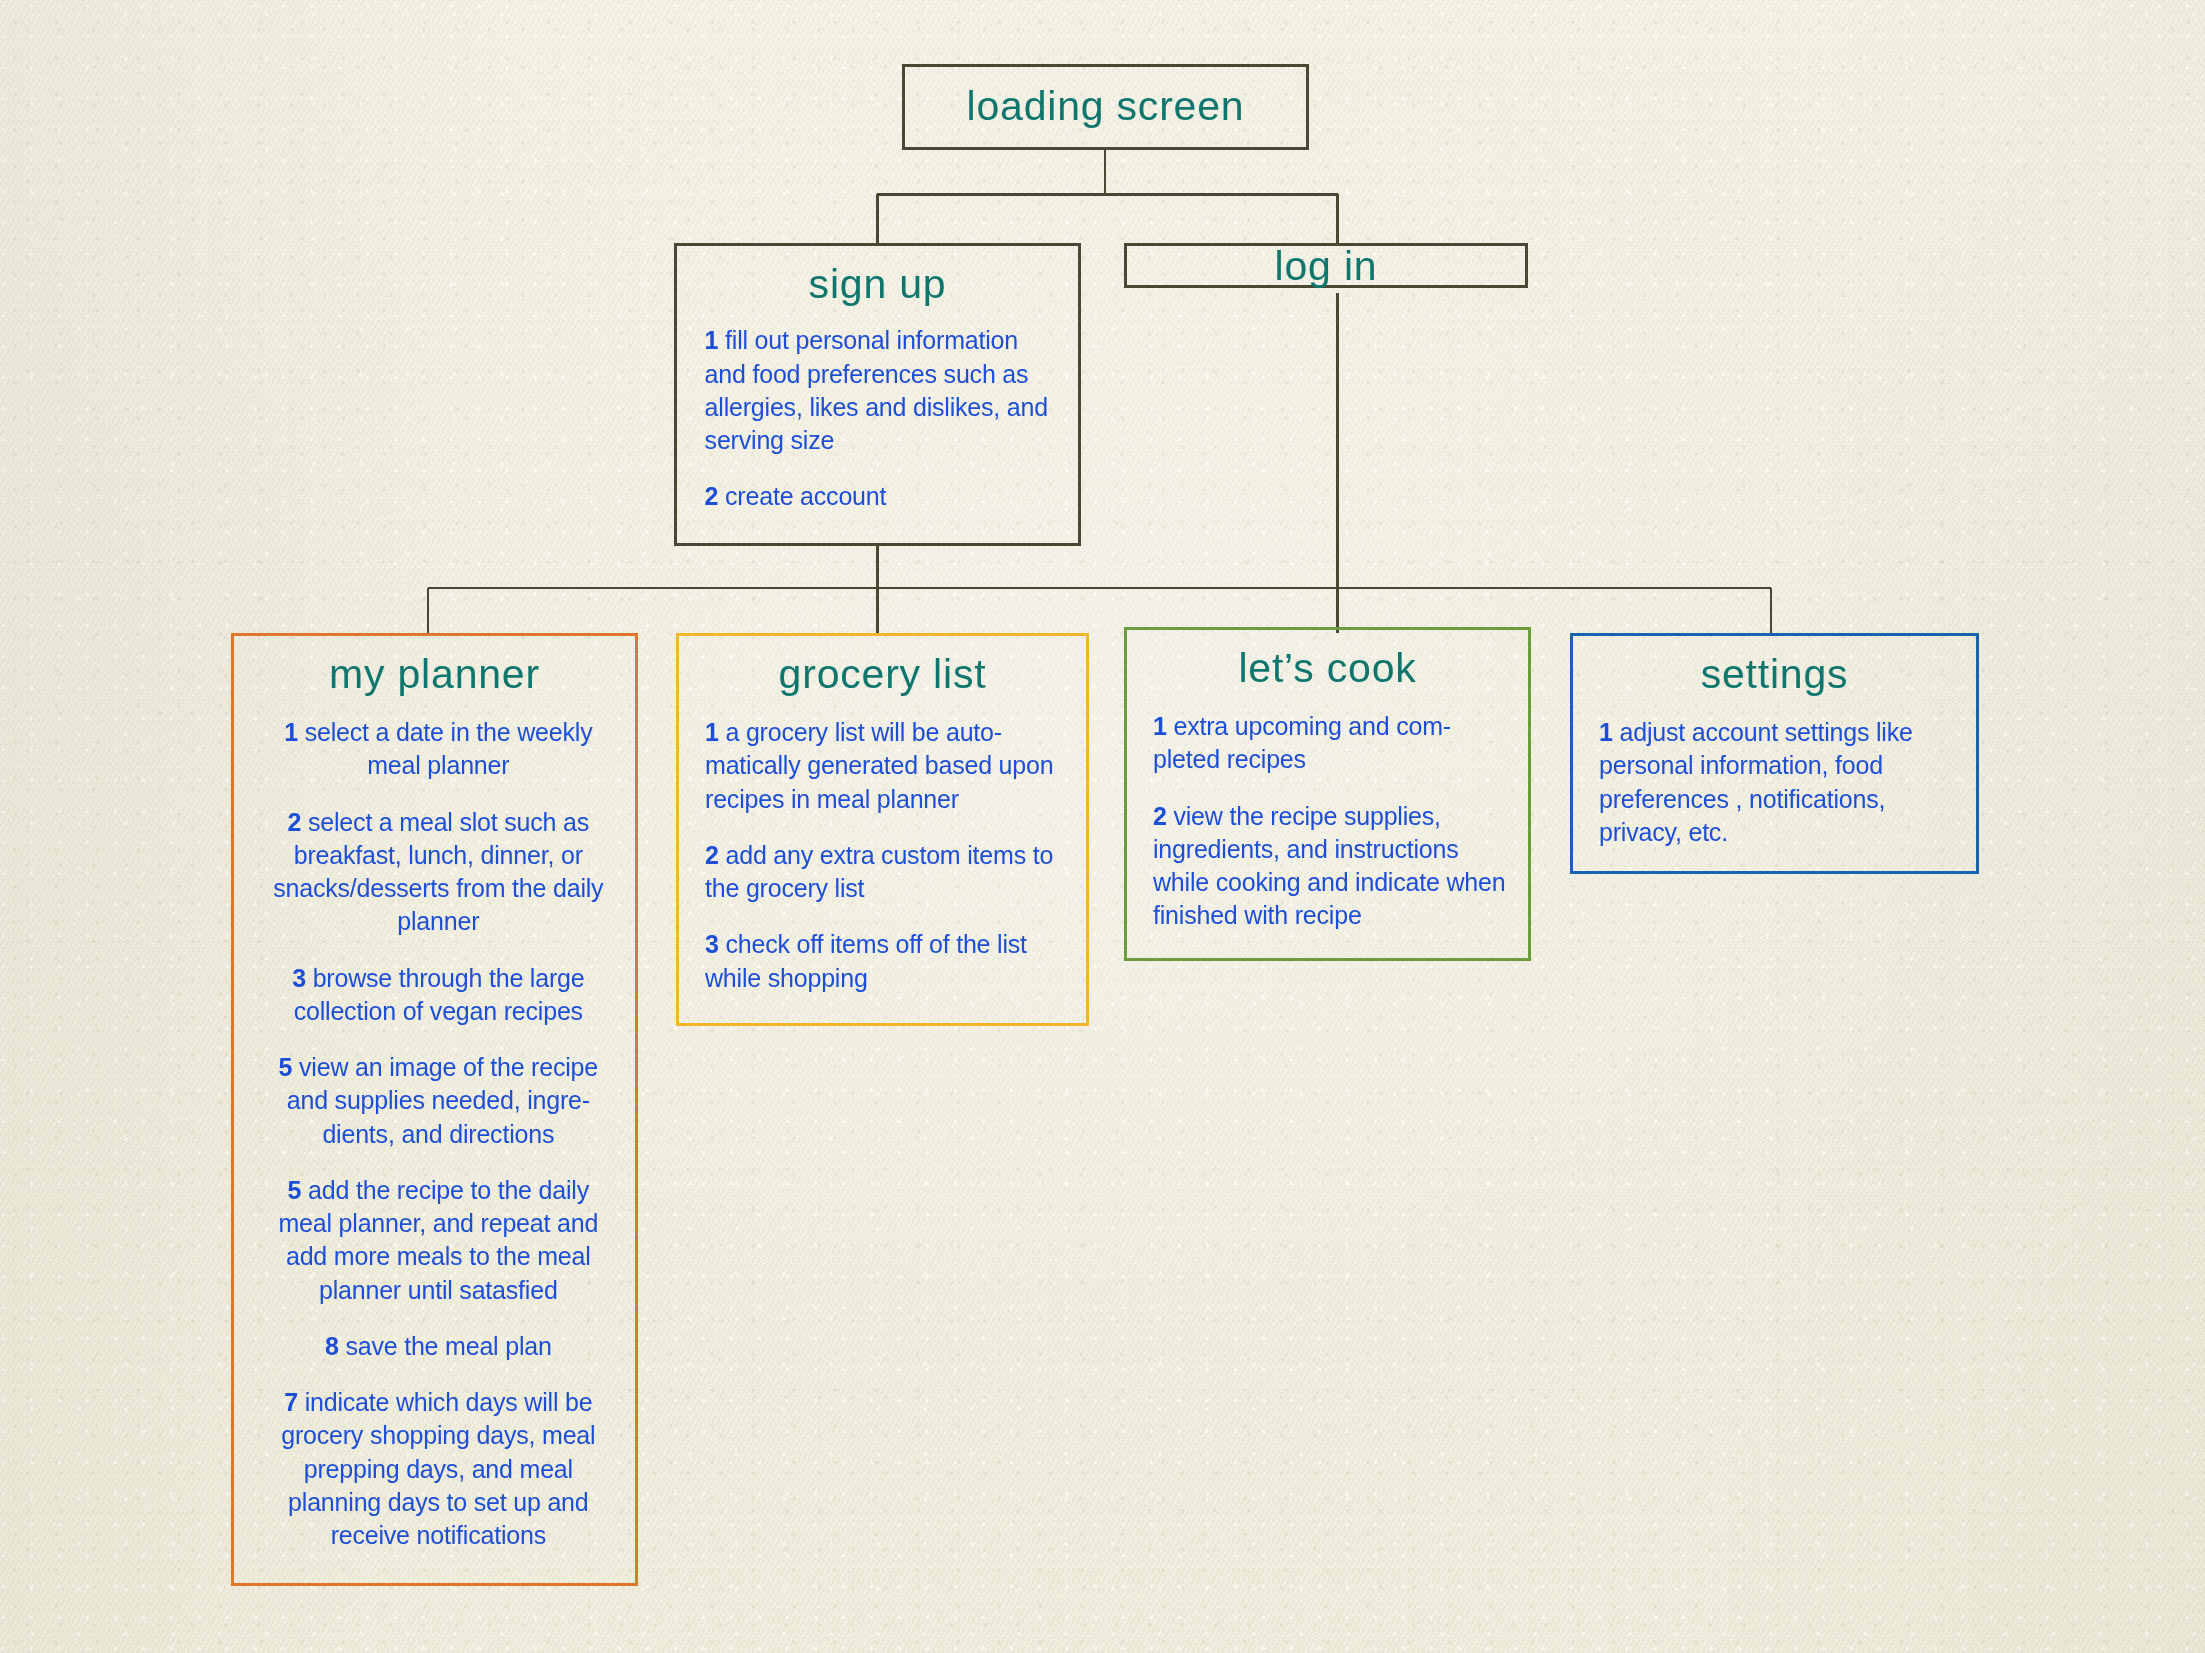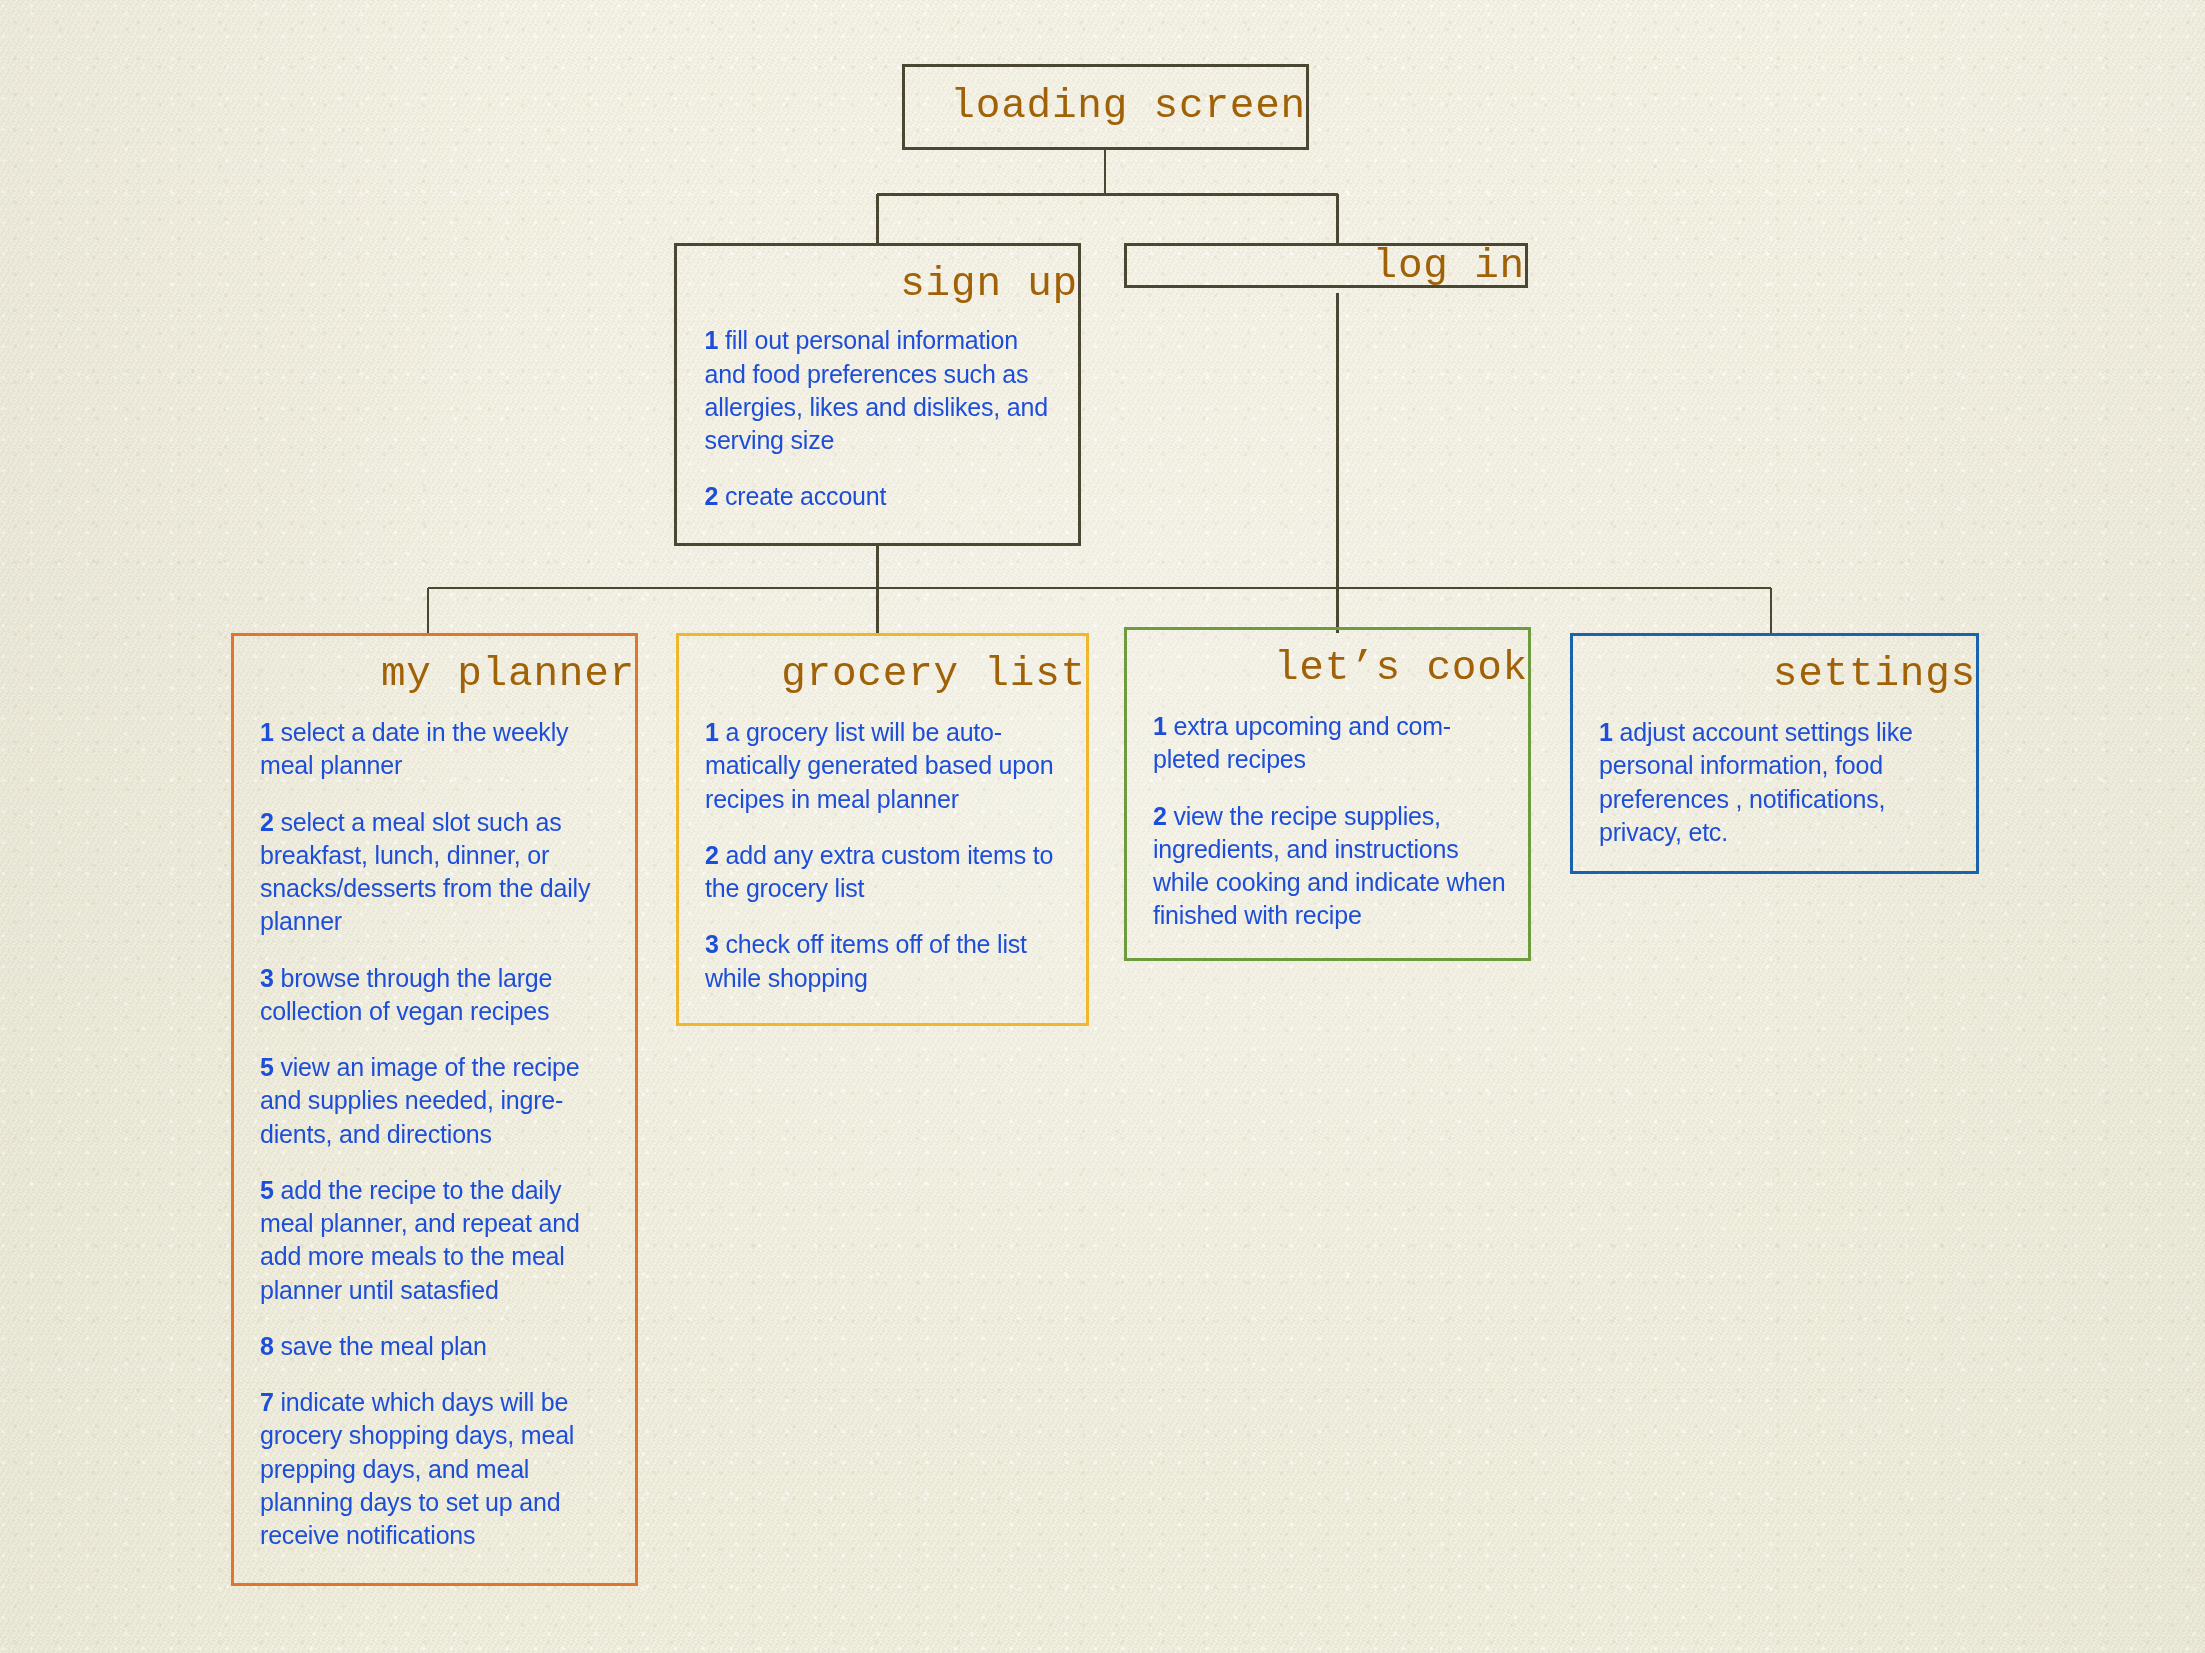--- a/index.html
+++ b/index.html
@@ -54,24 +54,24 @@
     box-sizing: border-box;
     background: transparent;
   }
   .node.dark  { border: 3.1px solid #4c4733; }
   .node.orange{ border: 3.1px solid #e0752c; }
   .node.amber { border: 3.1px solid #f0b62c; }
   .node.green { border: 3.1px solid #6d9b3d; }
   .node.blue  { border: 3.1px solid #1763ad; }
 
   .node-title {
-    font-family: Liberation Mono, monospace;
+    font-family: Liberation Sans, sans-serif;
     font-weight: 400;
-    color: #a16207;
-    text-align: right;
+    color: #0f766e;
+    text-align: center;
     letter-spacing: 0.8px;
     line-height: 1.05;
   }
   .title-lg { font-size: 41px; }
 
   .steps {
     margin: 0;
     padding: 0;
   }
   .step {
@@ -134,21 +134,21 @@
     </p>
   </div>
 </div>
 
 <div class="node dark" style="left:1124px; top:243px; width:404px; height:45px;">
   <div class="node-title title-lg" style="margin-top:-0.8px;">log in</div>
 </div>
 
 <div class="node orange" style="left:231px; top:633px; width:407px; height:953px;">
   <div class="node-title title-lg" style="margin-top:17px;">my planner</div>
-  <div class="steps" style="margin:20px 18.4px 0 26px;">
+  <div class="steps" style="margin:20px 18.4px 0 26px;text-align:center;">
     <p class="step">
       <b>1</b> 
       <span>select a date in the weekly meal planner</span>
     </p>
     <p class="step">
       <b>2</b> 
       <span>select  a meal slot such as breakfast, lunch, dinner, or snacks/desserts from the daily planner</span>
     </p>
     <p class="step">
       <b>3</b> 

